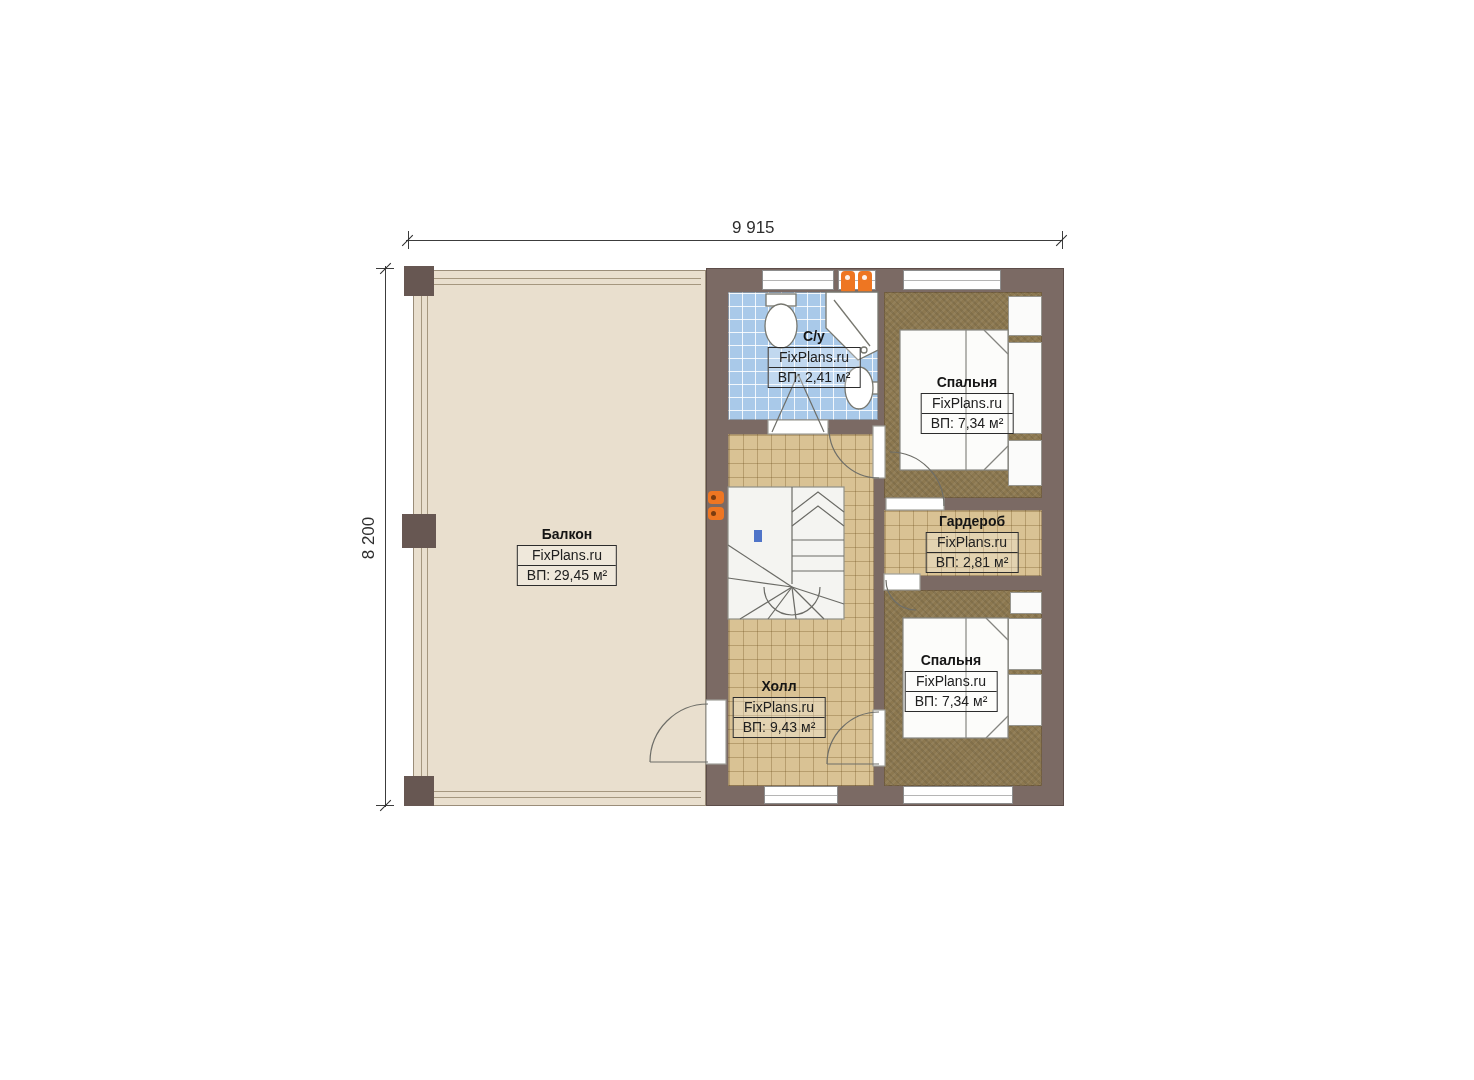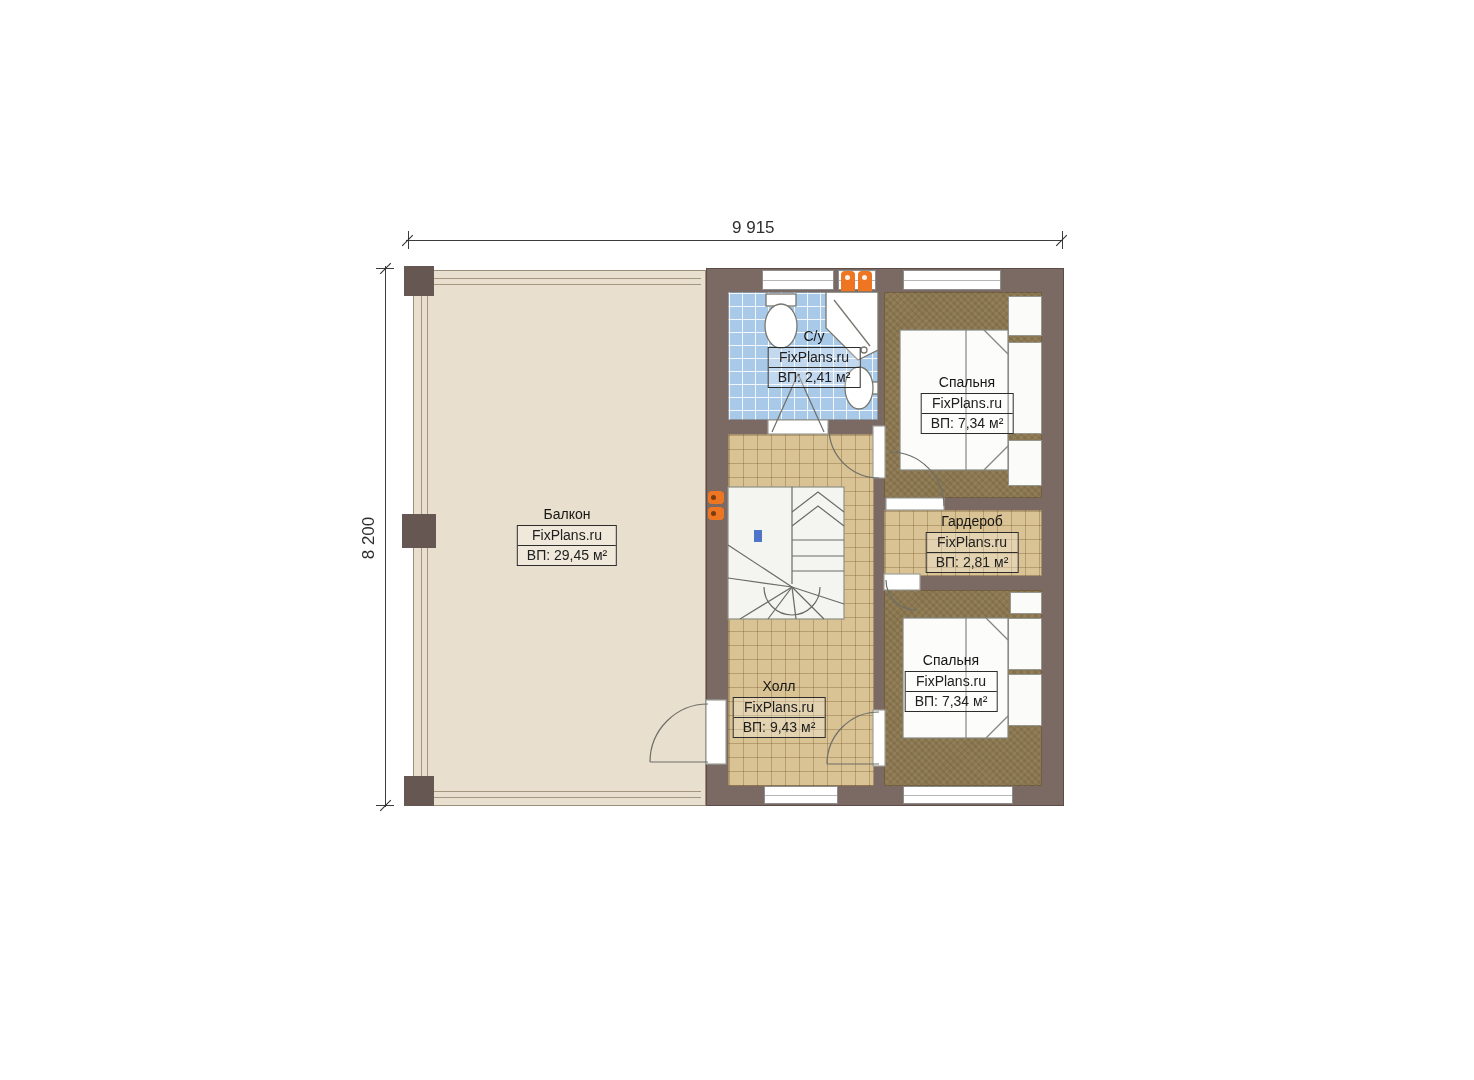--- a/index.html
+++ b/index.html
@@ -49,21 +49,21 @@
   .win{position:absolute;background:#fff;border:1px solid #8d8d8d;box-sizing:border-box;}
   .win::after{content:"";position:absolute;left:0;right:0;top:50%;border-top:1px solid #b5b5b5;}
   
   .furn{position:absolute;background:#fbfbfa;border:1px solid #97968f;box-sizing:border-box;}
   .rad{position:absolute;background:var(--radiator,#ee7622);border-radius:4px;}
   .rad::after{content:"";position:absolute;width:5px;height:5px;border-radius:50%;
     background:rgba(255,255,255,.9);left:4px;top:4px;}
   .rad-side::after{background:#7a3c10;left:3px;top:4px;}
   
   .room-label{position:absolute;transform:translateX(-50%);text-align:center;white-space:nowrap;}
-  .room-name{font-weight:normal;font-size:14px;margin-bottom:3px;color:#151515;}
+  .room-name{font-weight:bold;font-size:14px;margin-bottom:3px;color:#151515;}
   .label-box{display:inline-block;border:1px solid #2c2c2c;background:rgba(255,255,255,.28);}
   .label-brand{padding:1px 9px 2px;border-bottom:1px solid #2c2c2c;font-size:14px;color:#202020;}
   .label-area{padding:1px 9px 2px;font-size:14px;color:#202020;}
   
   .dim-h{position:absolute;border-top:1px solid #3c3c3c;height:0;}
   .dim-v{position:absolute;border-left:1px solid #3c3c3c;width:0;}
   .dim-end-v{position:absolute;border-left:1px solid #3c3c3c;width:0;height:18px;}
   .dim-end-h{position:absolute;border-top:1px solid #3c3c3c;height:0;width:18px;}
   .dim-slash{position:absolute;width:15px;border-top:1.6px solid #2c2c2c;transform:rotate(-45deg);}
   .dim-text{position:absolute;font-size:17px;color:#2e2e2e;}
@@ -178,21 +178,21 @@
       <rect x="884" y="574" width="36" height="16" fill="#ffffff" stroke="#a0a09a"></rect>
       <path d="M886,580 A30,30 0 0 0 916,610"></path>
     </g>
     <g stroke="#6e6e68" stroke-width="1.2" fill="none">
       <rect x="873" y="710" width="12" height="56" fill="#ffffff" stroke="#a0a09a"></rect>
       <path d="M879,712 A52,52 0 0 0 827,764"></path>
       <line x1="827" y1="764" x2="879" y2="764"></line>
     </g>
   </svg>
 
-  <div class="room-label" style="left:559px;top:506px;padding-left:16px;">
+  <div class="room-label" style="left:559px;top:526px;padding-left:16px;">
     <div class="room-name">Балкон</div>
     <div class="label-box">
       <div class="label-brand">FixPlans.ru</div>
       <div class="label-area">ВП: 29,45 м²</div>
     </div>
   </div>
 
   <div class="room-label" style="left:814px;top:328px;">
     <div class="room-name">С/у</div>
     <div class="label-box">

